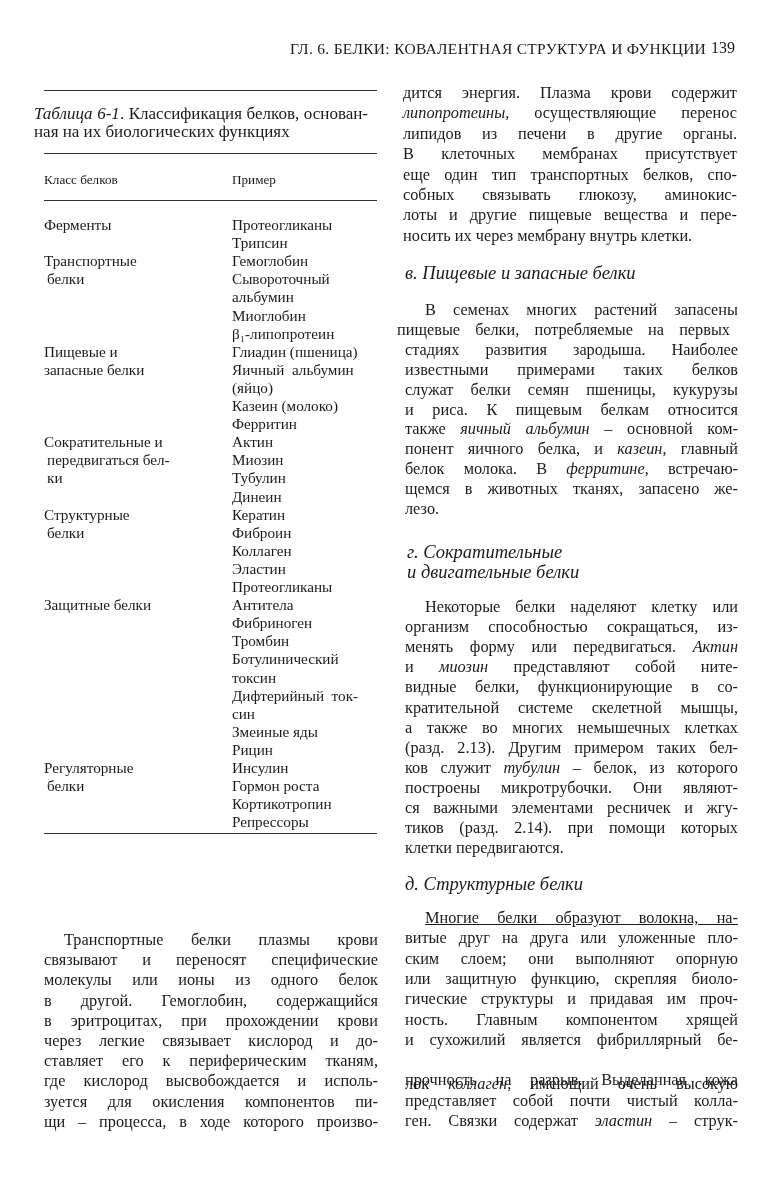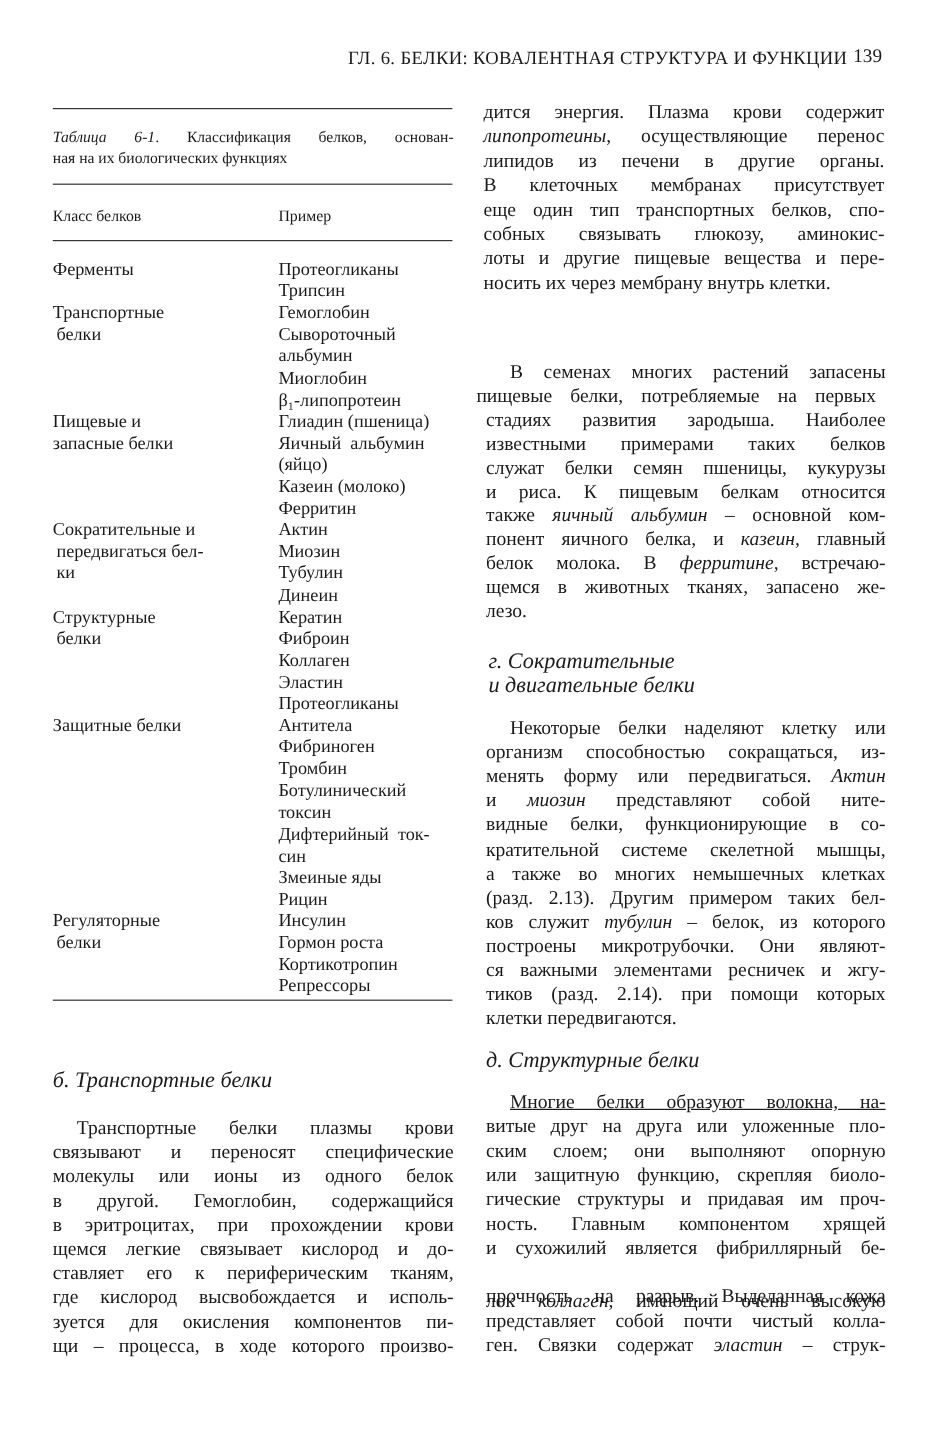--- a/index.html
+++ b/index.html
@@ -7,22 +7,22 @@
          font-family: "Liberation Serif", "DejaVu Serif", serif; color: #1a1a1a; }
   .page { position: absolute; left: 0; top: 0; width: 780px; height: 1200px; }
 
   .running-head { position: absolute; top: 40px; left: 290px; font-size: 15.5px;
                   letter-spacing: 0.3px; white-space: nowrap; }
   .page-number { position: absolute; top: 39px; left: 711px; font-size: 16px; }
 
   .rule { position: absolute; left: 44px; width: 333px; height: 0;
           border-top: 1.3px solid #333; }
 
-  .caption { position: absolute; left: 44px; top: 105px; width: 334px;
-             font-size: 13px; line-height: 18px; text-align: justify; }
+  .caption { position: absolute; left: 34px; top: 105px; width: 334px;
+             font-size: 17px; line-height: 18px; text-align: justify; }
   .caption .lbl { font-style: italic; }
 
   .th { position: absolute; top: 172px; font-size: 13.2px; }
   .tcell { position: absolute; font-size: 15.2px; line-height: 18px; white-space: nowrap; }
 
   .col-line { position: absolute; font-size: 16.3px; line-height: 20px; white-space: nowrap; }
   .j { display: block; text-align: justify; text-align-last: justify; }
   .last { text-align: left; text-align-last: left; }
   .it { font-style: italic; }
 
@@ -92,39 +92,38 @@
         <div class="tcell" style="left: 44px; top: 759px;">Регуляторные</div>
         <div class="tcell" style="left: 47px; top: 777.1px;">белки</div>
         <div class="tcell" style="left: 232px; top: 759px;">Инсулин</div>
         <div class="tcell" style="left: 232px; top: 777.1px;">Гормон роста</div>
         <div class="tcell" style="left: 232px; top: 795.2px;">Кортикотропин</div>
         <div class="tcell" style="left: 232px; top: 813.3px;">Репрессоры</div>
       </div>
     <div class="rule" style="top:833px"></div>
   </div>
 
-  <div class="heading" style="left:44px; top:890px;">б. Транспортные белки</div>
   <div id="left-b-body">
       <div class="col-line" style="left: 64px; top: 930px; width: 314px;">
         <span class="j">Транспортные белки плазмы крови</span>
       </div>
       <div class="col-line" style="left: 44px; top: 950.2px; width: 334px;">
         <span class="j">связывают и переносят специфические</span>
       </div>
       <div class="col-line" style="left: 44px; top: 970.4px; width: 334px;">
         <span class="j">молекулы или ионы из одного белок</span>
       </div>
       <div class="col-line" style="left: 44px; top: 990.6px; width: 334px;">
         <span class="j">в другой. Гемоглобин, содержащийся</span>
       </div>
       <div class="col-line" style="left: 44px; top: 1010.8px; width: 334px;">
         <span class="j">в эритроцитах, при прохождении крови</span>
       </div>
       <div class="col-line" style="left: 44px; top: 1031px; width: 334px;">
-        <span class="j">щемся легкие связывает кислород и до-</span>
+        <span class="j">через легкие связывает кислород и до-</span>
       </div>
       <div class="col-line" style="left: 44px; top: 1051.2px; width: 334px;">
         <span class="j">ставляет его к периферическим тканям,</span>
       </div>
       <div class="col-line" style="left: 44px; top: 1071.4px; width: 334px;">
         <span class="j">где кислород высвобождается и исполь-</span>
       </div>
       <div class="col-line" style="left: 44px; top: 1091.6px; width: 334px;">
         <span class="j">зуется для окисления компонентов пи-</span>
       </div>
@@ -153,20 +152,21 @@
         <span class="j">собных связывать глюкозу, аминокис-</span>
       </div>
       <div class="col-line" style="left: 403px; top: 205.4px; width: 334px;">
         <span class="j">лоты и другие пищевые вещества и пере-</span>
       </div>
       <div class="col-line" style="left: 403px; top: 225.8px; width: 334px;">
         <span class="j last">носить их через мембрану внутрь клетки.</span>
       </div>
     </div>
 
+  <div class="heading" style="left:405px; top:262px;">в. Пищевые и запасные белки</div>
   <div id="v-body">
       <div class="col-line" style="left: 425px; top: 300px; width: 313px;">
         <span class="j">В семенах многих растений запасены</span>
       </div>
       <div class="col-line" style="left: 397px; top: 319.9px; width: 333px;">
         <span class="j">пищевые белки, потребляемые на первых</span>
       </div>
       <div class="col-line" style="left: 405px; top: 339.8px; width: 333px;">
         <span class="j">стадиях развития зародыша. Наиболее</span>
       </div>

